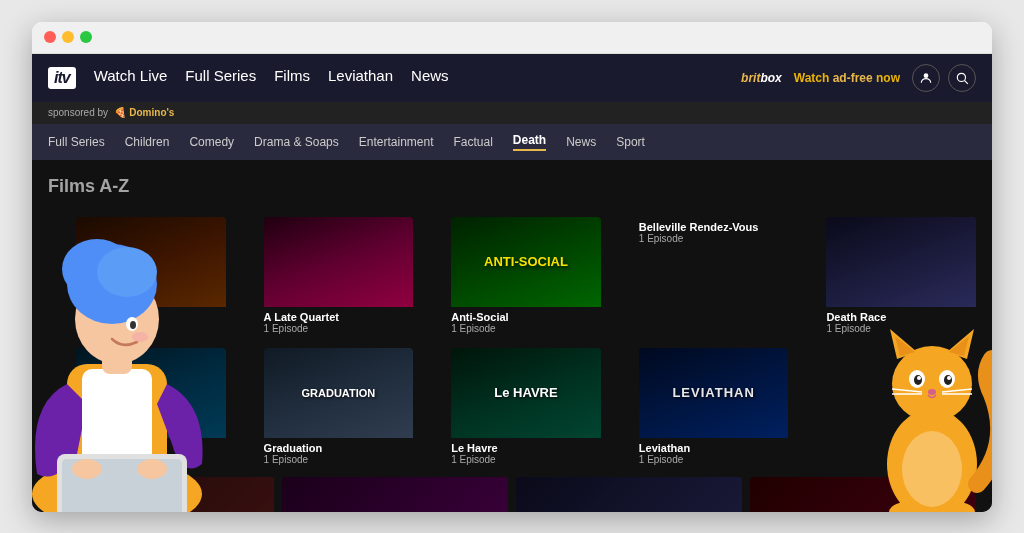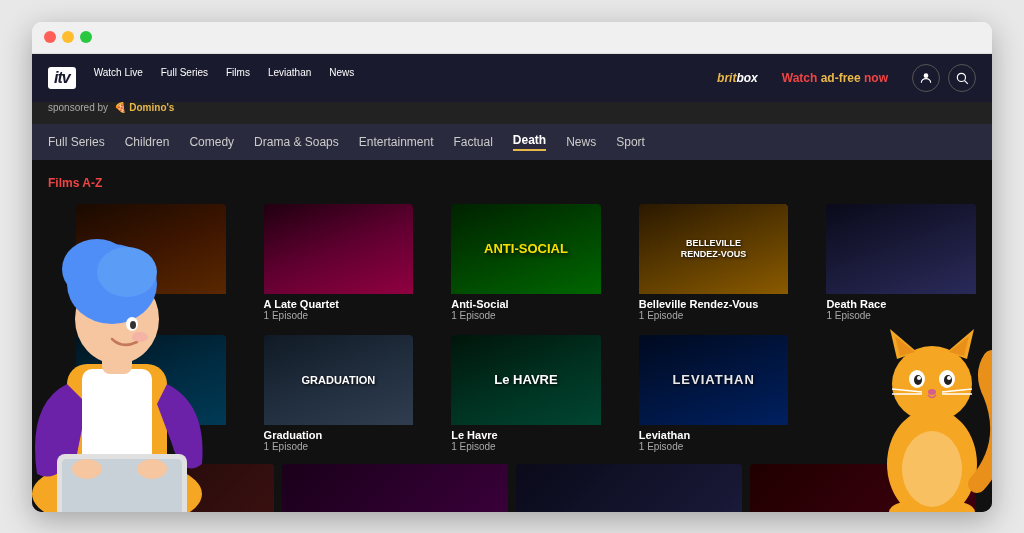--- a/index.html
+++ b/index.html
@@ -72,42 +72,42 @@
       font-weight: 900;
       font-size: 16px;
       padding: 2px 6px;
       border-radius: 3px;
       font-style: italic;
       letter-spacing: -1px;
     }
 
     .nav-link {
       color: #fff;
-      font-size: 10px;
+      font-size: 15px;
       text-decoration: none;
       cursor: pointer;
     }
 
     .nav-right {
       display: flex;
       align-items: center;
-      gap: 24px;
+      gap: 12px;
     }
 
     .britbox-logo {
       color: #fff;
       font-size: 12px;
       font-weight: bold;
     }
 
     .watch-adfree {
       color: #fff;
       font-size: 12px;
     }
-    .watch-adfree span { color: #ef4444; font-weight: bold; }
+    .watch-adfree span { color: #eab308; font-weight: bold; }
 
     .nav-icons {
       display: flex;
       gap: 8px;
     }
 
     .nav-icon {
       color: #fff;
       font-size: 16px;
       cursor: pointer;
@@ -118,21 +118,21 @@
       display: flex;
       align-items: center;
       justify-content: center;
     }
 
     
     .sponsor-bar {
       background: #222;
       height: 22px;
       display: flex;
-      align-items: flex-start;
+      align-items: center;
       padding: 0 16px;
       font-size: 10px;
       color: #aaa;
       gap: 6px;
     }
 
     .dominos-logo {
       color: #e8b84b;
       font-weight: bold;
       font-size: 10px;
@@ -164,24 +164,24 @@
     }
 
     
     .main-content {
       background: #111;
       padding: 16px;
       overflow: hidden;
     }
 
     .section-title {
-      color: #ef4444;
-      font-size: 12px;
+      color: #a3a3a3;
+      font-size: 18px;
       font-weight: bold;
-      margin-bottom: 14px;
+      margin-bottom: 20px;
     }
 
     
     .film-grid {
       display: grid;
       grid-template-columns: repeat(5, 1fr);
       gap: 10px;
       margin-bottom: 10px;
     }
 
@@ -373,26 +373,20 @@
                 <span style="color:#f8e000;font-size:13px;font-weight:900;text-shadow:2px 2px 4px rgba(0,0,0,0.8);text-align:center;">ANTI-SOCIAL</span>
               </div>
             </div>
             <div class="film-info">
               <div class="film-title">Anti-Social</div>
               <div class="film-episodes">1 Episode</div>
             </div>
           </div>
 
           <div class="film-card">
-            <div class="film-thumbnail thumb-belleville">
-              <div style="position:absolute;inset:0;background:linear-gradient(160deg,#2a1800,#5a3a00,#8a5a00);"></div>
-              <div style="position:absolute;inset:0;display:flex;align-items:center;justify-content:center;padding:4px;">
-                <span style="color:#fff;font-size:9px;font-weight:900;text-shadow:1px 1px 3px rgba(0,0,0,0.9);text-align:center;line-height:1.2;">BELLEVILLE<br>RENDEZ-VOUS</span>
-              </div>
-            </div>
             <div class="film-info">
               <div class="film-title">Belleville Rendez-Vous</div>
               <div class="film-episodes">1 Episode</div>
             </div>
           </div>
 
           <div class="film-card">
             <div class="film-thumbnail thumb-deathrace">
               <div style="position:absolute;inset:0;background:linear-gradient(160deg,#0a0a1a,#1a1a3a,#2a2a5a);"></div>
             </div>

